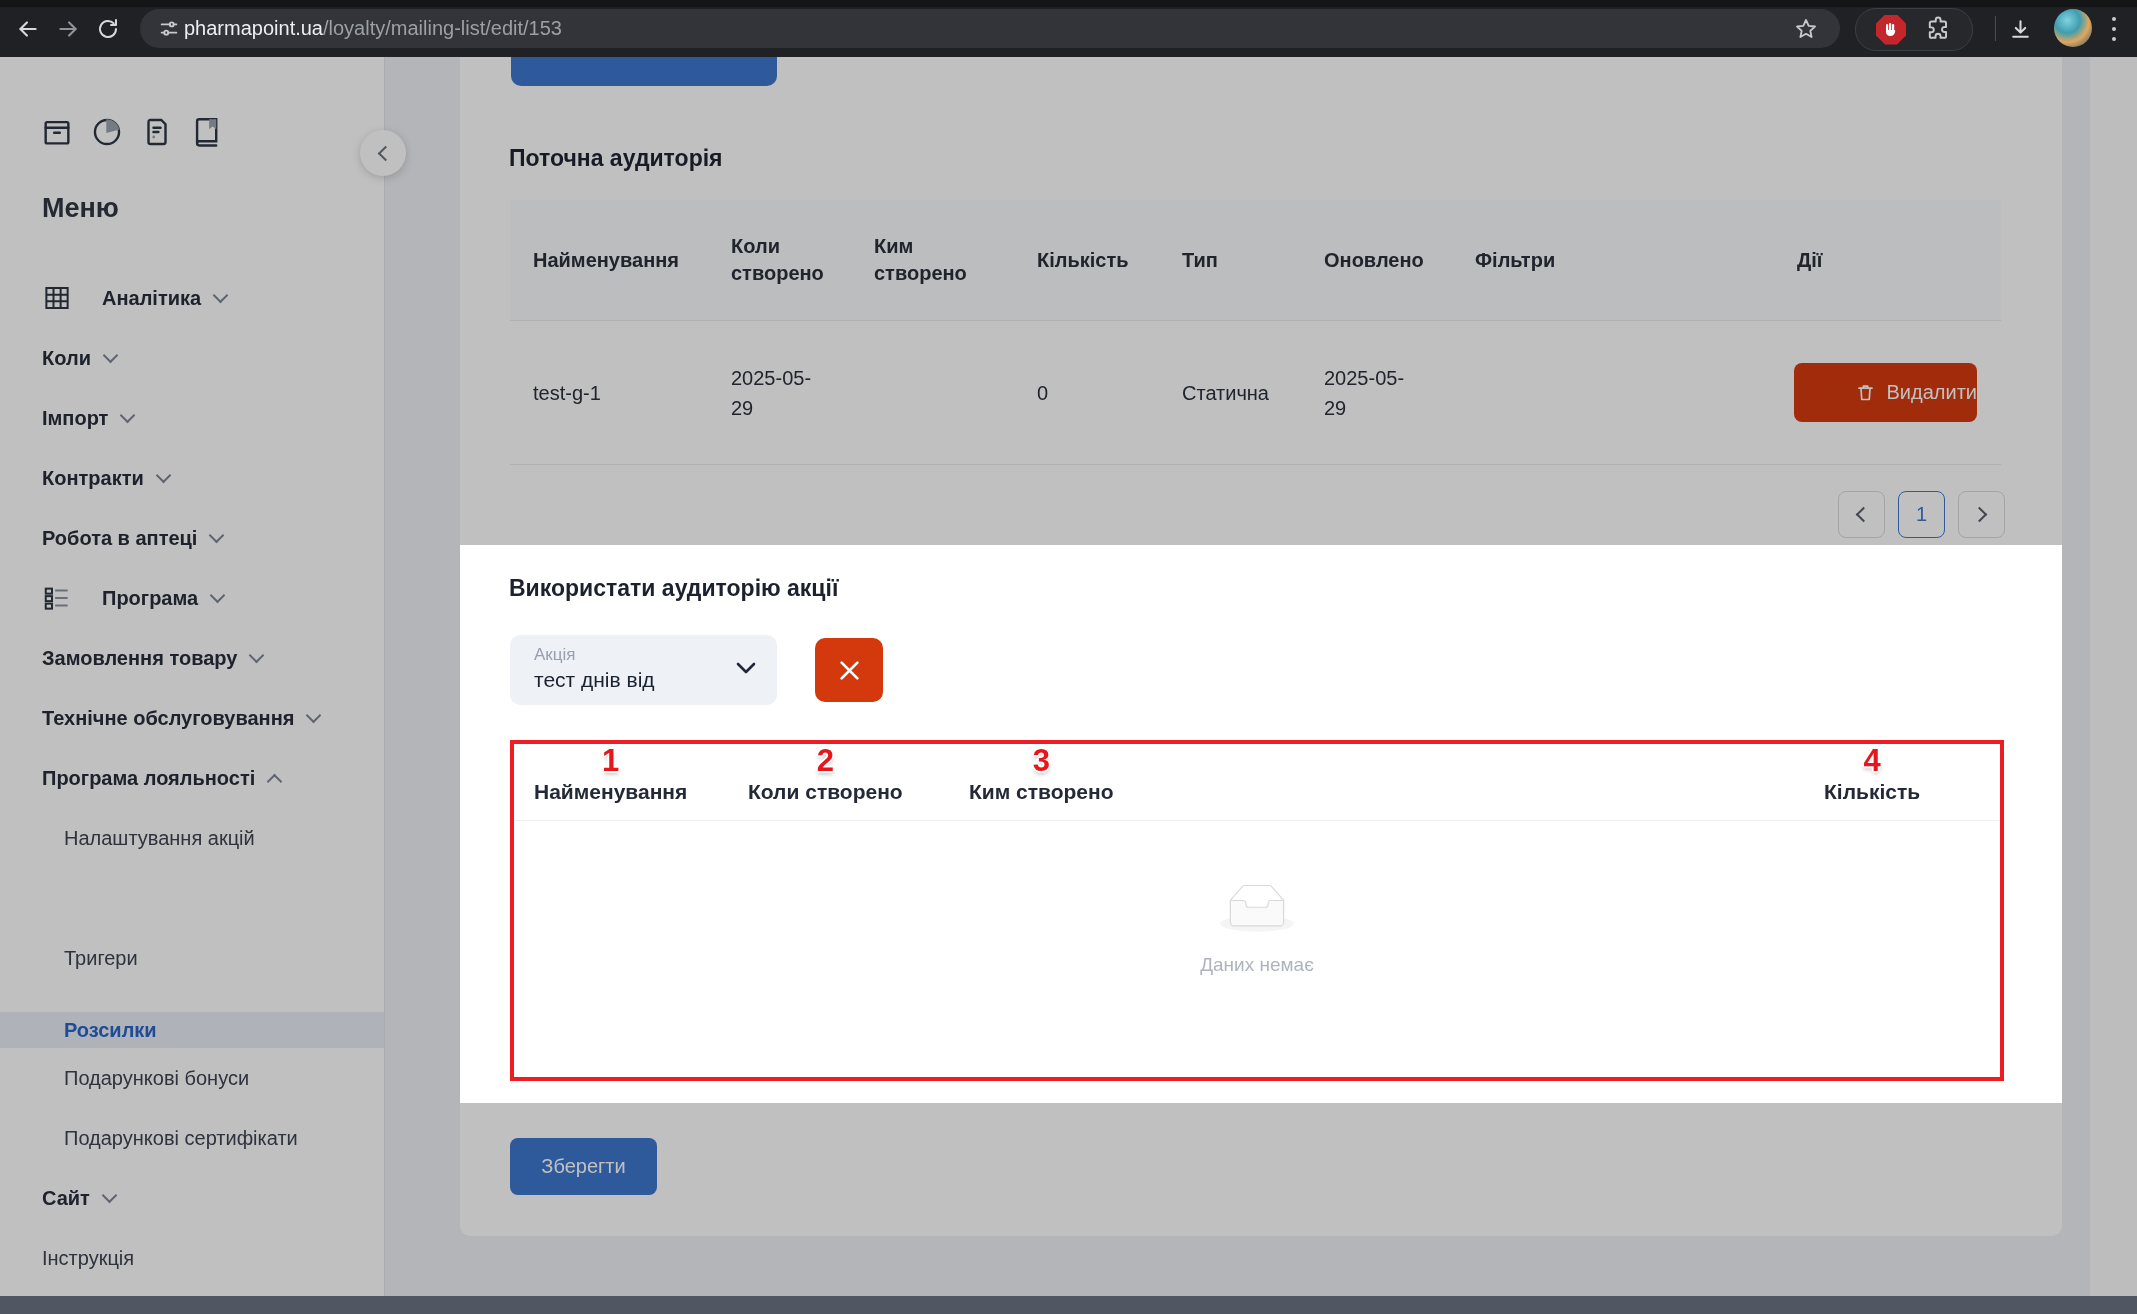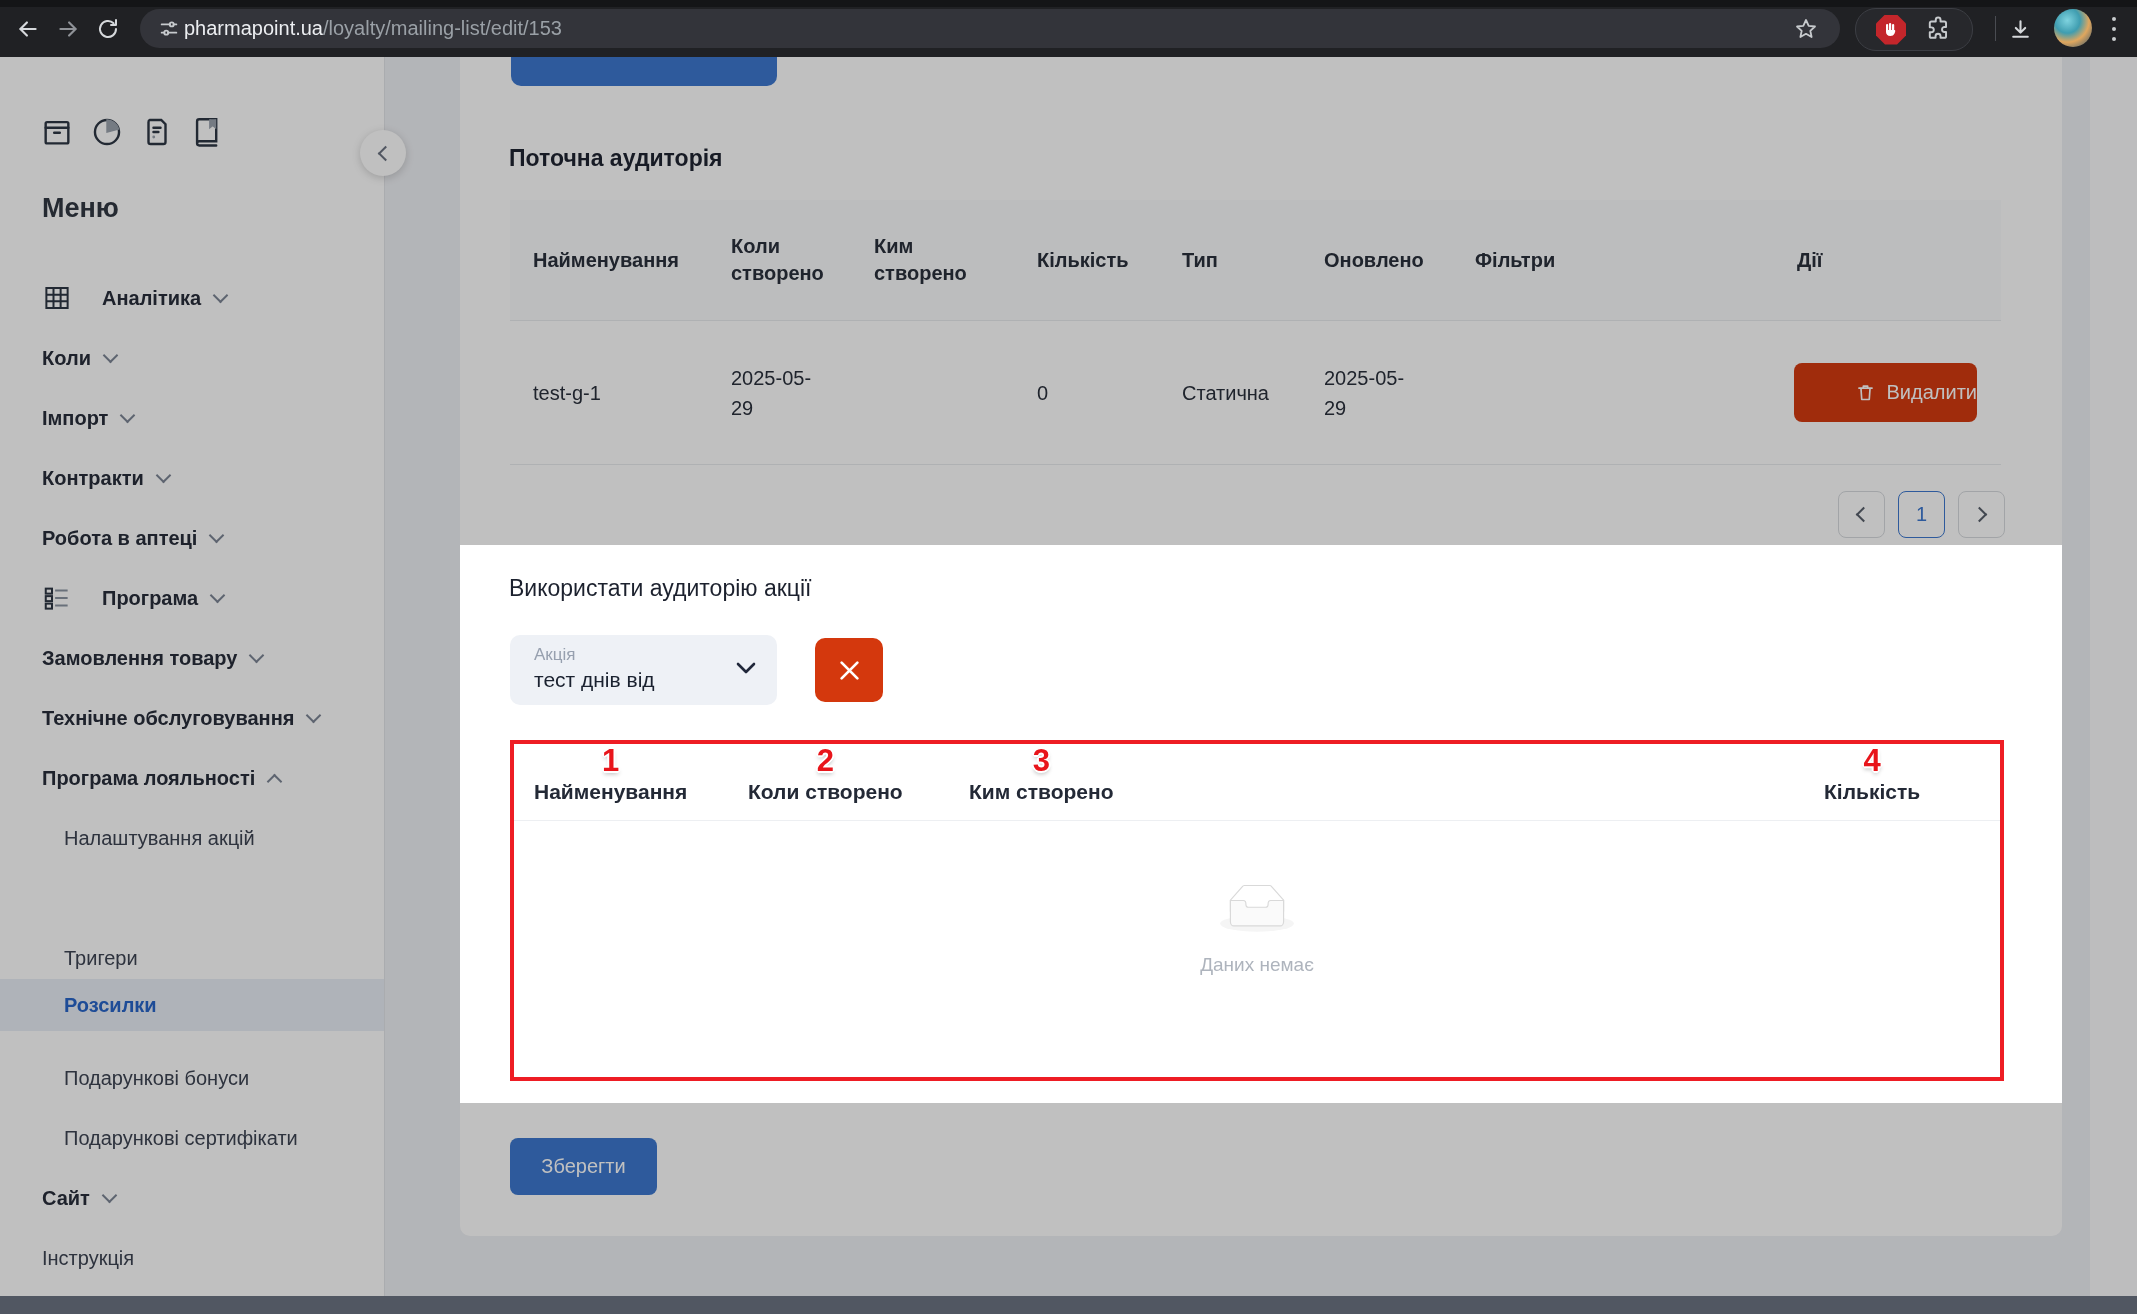--- a/index.html
+++ b/index.html
@@ -61,21 +61,21 @@
   .del-btn{position:absolute;left:1284px;top:42px;width:183px;height:59px;background:#d4380d;border-radius:8px;
            display:flex;align-items:center;justify-content:flex-end;gap:11px;color:#fff;font-size:20px;cursor:pointer;}
   .pager{position:absolute;left:1838px;top:434px;display:flex;gap:13px;}
   .pg{width:45px;height:45px;border:1px solid #d7dade;border-radius:8px;background:#fff;display:flex;align-items:center;justify-content:center;cursor:pointer;}
   .pg .chv{margin:0;}
   .pg.cur{border-color:#3a76cf;color:#3a76cf;font-size:20px;}
   .pg .chv.left{transform:rotate(45deg);margin-left:4px;}
   .pg .chv.right{transform:rotate(-135deg);margin-right:4px;}
 
   
-  .ua-title{position:absolute;left:509px;top:518px;font-size:23px;font-weight:400;color:#1c212e;}
+  .ua-title{position:absolute;left:509px;top:518px;font-size:23px;font-weight:700;color:#1c212e;}
   .ua-select{position:absolute;left:510px;top:578px;width:267px;height:70px;background:#eef1f6;border-radius:10px;cursor:pointer;}
   .ua-select .slabel{position:absolute;left:24px;top:10px;font-size:17px;color:#97a0af;}
   .ua-select .svalue{position:absolute;left:24px;top:33px;font-size:21px;color:#1b2230;}
   .ua-select .sarrow{position:absolute;right:20px;top:26px;}
   .ua-close{position:absolute;left:815px;top:581px;width:68px;height:64px;background:#d4380d;border-radius:10px;
             display:flex;align-items:center;justify-content:center;cursor:pointer;}
 
   .red-box{position:absolute;left:510px;top:683px;width:1494px;height:341px;background:#fff;
            border:4px solid #ee1d24;box-sizing:border-box;}
   .rb-head{position:absolute;left:0;top:0;width:100%;height:76px;border-bottom:1px solid #edeff2;}
@@ -254,21 +254,21 @@
     <div class="mi" style="top:699px;">
         <span class="lbl">Програма лояльності</span>
         <i class="chv up"></i>
       </div>
     <div class="mi sub" style="top:759px;">
         <span class="lbl">Налаштування акцій</span>
       </div>
     <div class="mi sub" style="top:879px;">
         <span class="lbl">Тригери</span>
       </div>
-    <div class="mi sub active" style="top:922px;height:52px;">
+    <div class="mi sub active" style="top:955px;height:36px;">
         <span class="lbl">Розсилки</span>
       </div>
     <div class="mi sub" style="top:999px;">
         <span class="lbl">Подарункові бонуси</span>
       </div>
     <div class="mi" style="top:1119px;">
         <span class="lbl">Сайт</span>
         <i class="chv down"></i>
       </div>
     <div class="mi sub" style="top:1059px;">

